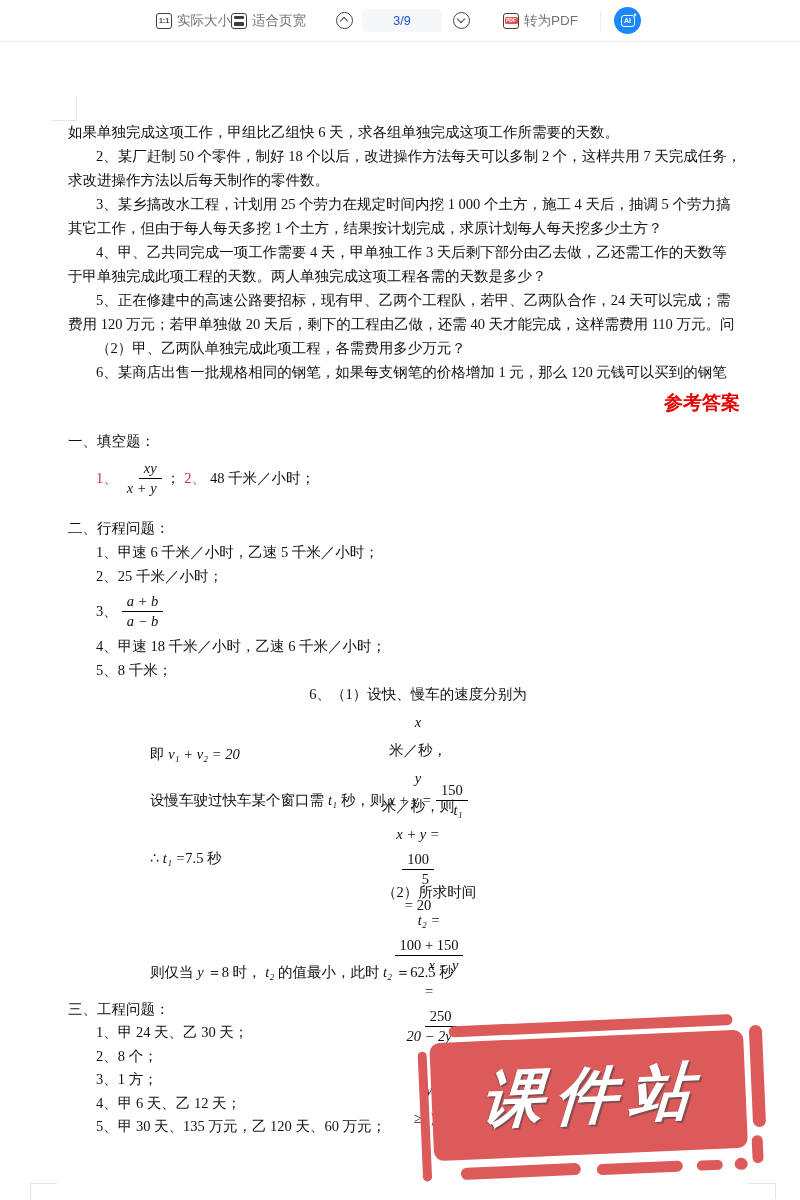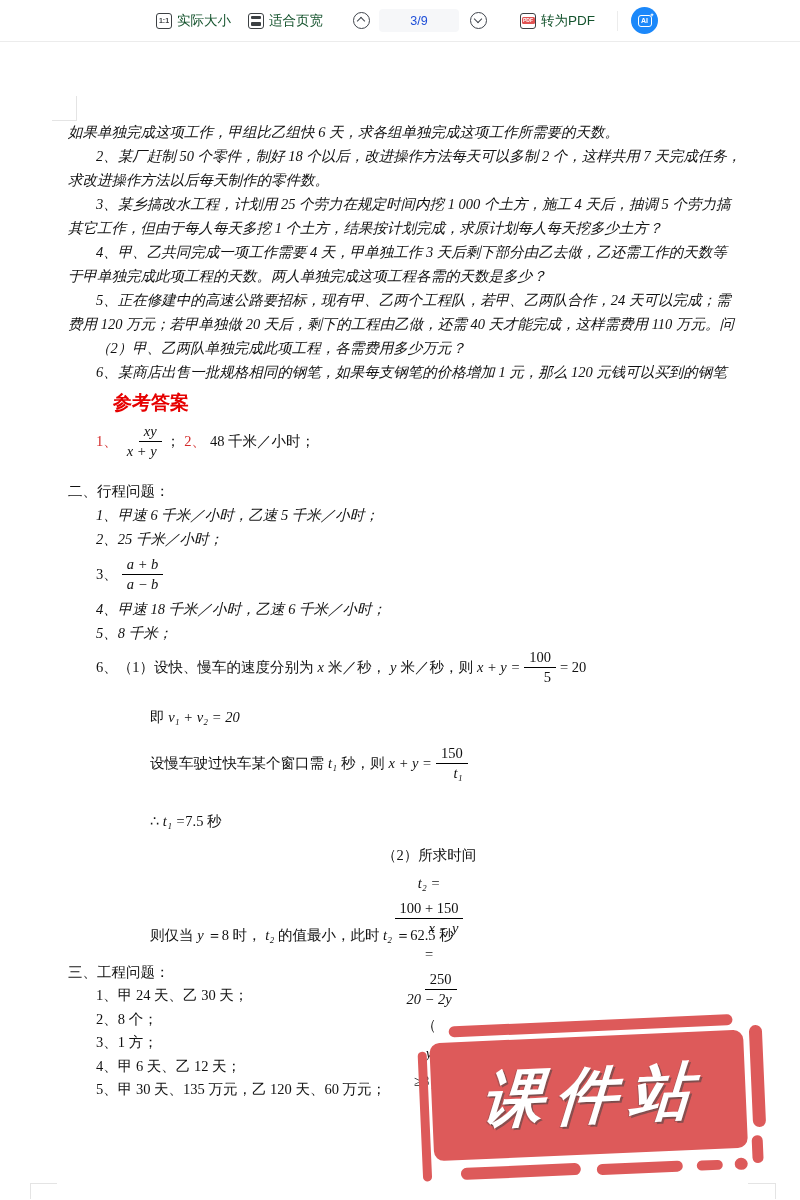--- a/index.html
+++ b/index.html
@@ -12,21 +12,21 @@
     color: #1a1a1a;
   }
 
   
   .toolbar {
     position: absolute; top:0; left:0; width:800px; height:42px;
     background:#fff; border-bottom:1px solid #ececec;
     display:flex; align-items:center; padding-left:156px; z-index:10;
   }
   .tb-btn { display:flex; align-items:center; gap:5px; cursor:pointer; }
-  .tb-label { font-size:13.5px; color:#14532d; white-space:nowrap; }
+  .tb-label { font-size:13.5px; color:#737373; white-space:nowrap; }
   .ic-box {
     width:16px; height:16px; border:1.5px solid #3c4043; border-radius:3px;
     display:flex; align-items:center; justify-content:center; flex:0 0 auto;
   }
   .ic-box .onetoone { font-size:7px; font-weight:bold; color:#3c4043; letter-spacing:0; }
   .ic-fit { position:relative; }
   .ic-fit:before, .ic-fit:after {
     content:""; position:absolute; left:2px; right:2px; height:3.5px; background:#3c4043; border-radius:1px;
   }
   .ic-fit:before { top:2px; } .ic-fit:after { bottom:2px; }
@@ -40,21 +40,21 @@
   }
   .chev-up { margin-left:30px; }
   .chev-up:before { transform: rotate(45deg); }
   .chev-down { margin-left:11px; }
   .chev-down:before { transform: rotate(-135deg); top:3.4px; }
   .page-box {
     margin-left:9px; width:80px; height:23px; background:#f6f7f9; border-radius:4px;
     display:flex; align-items:center; justify-content:center;
     font-size:12.5px; color:#1d4ed8; cursor:text;
   }
-  .fit-btn { margin-left:17px; }
+  .fit-btn { }
   .pdf-btn { margin-left:33px; }
   .ic-pdf {
     width:16px; height:16px; border:1.5px solid #3c4043; border-radius:3px;
     position:relative; display:flex; align-items:center; justify-content:center;
   }
   .pdf-badge {
     background:#e05252; color:#fff; font-size:5px; font-weight:bold;
     padding:1px 1.5px; border-radius:1.5px; line-height:1;
   }
   .tb-divider { width:1px; height:20px; background:#ececec; margin-left:22px; }
@@ -76,42 +76,42 @@
   .corner { position:absolute; }
   .corner-tl { left:52px; top:54px; width:25px; height:25px; border-right:1px solid #e4e4e4; border-bottom:1px solid #e4e4e4; }
   .corner-bl { left:30px; top:1141px; width:27px; height:16px; border-top:1px solid #e4e4e4; border-left:1px solid #e4e4e4; }
   .corner-br { left:748px; top:1141px; width:28px; height:16px; border-top:1px solid #e4e4e4; border-right:1px solid #e4e4e4; }
 
   .content {
     position:absolute; left:68px; top:0; width:672px; padding-top:78px;
     font-family: "Liberation Serif", "DejaVu Serif", serif;
     font-size:14.5px; color:#111; line-height:24px;
   }
-  .pline { white-space:nowrap; overflow:hidden;font-style:italic; }
+  .pline { white-space:nowrap; overflow:hidden; }
   .pind { text-indent:28px; }
 
   .ans-title { margin-top:6px; height:26px; line-height:26px; font-size:19px; font-weight:bold;
-    color:#e60000; text-align:left; text-indent:45px; }
+    color:#e60000; text-align:right; text-indent:45px; }
 
   .sec-label { margin-top:13px; white-space:nowrap; }
   .ind1 { margin-left:28px; }
   .ind15 { margin-left:50px; }
   .ind2 { margin-left:82px; }
   .red { color:#d42a2a; }
 
   .frow { display:flex; align-items:center; gap:4px; white-space:nowrap; }
   .m { font-style:italic; }
   .frac { display:inline-flex; flex-direction:column; align-items:flex-end; vertical-align:middle;
     line-height:19px; font-size:14.5px; }
   .fnum { border-bottom:1px solid #000; padding:0 5px; }
   .fden { padding:0 5px; }
 
   .row-fill  { height:50px; }
   .row-t3    { height:46px; }
-  .row-sp    { height:44px; }
+  .row-sp    { height:44px;flex-direction:column; }
   .row-v12   { margin-top:16px; }
   .row-win   { margin-top:8px; height:52px; }
   .row-t1r   { margin-top:20px; }
   .row-t2r   { margin-top:10px; height:56px;flex-direction:column; }
   .row-min   { margin-top:24px; white-space:nowrap; }
   .work-item { line-height:23.5px; white-space:nowrap; }
 
   
   .stamp {
     position:absolute; left:424px; top:1018px; width:350px; height:172px;
@@ -182,20 +182,21 @@
     <div class="pline">其它工作，但由于每人每天多挖 1 个土方，结果按计划完成，求原计划每人每天挖多少土方？</div>
     <div class="pline pind">4、甲、乙共同完成一项工作需要 4 天，甲单独工作 3 天后剩下部分由乙去做，乙还需工作的天数等</div>
     <div class="pline">于甲单独完成此项工程的天数。两人单独完成这项工程各需的天数是多少？</div>
     <div class="pline pind">5、正在修建中的高速公路要招标，现有甲、乙两个工程队，若甲、乙两队合作，24 天可以完成；需</div>
     <div class="pline">费用 120 万元；若甲单独做 20 天后，剩下的工程由乙做，还需 40 天才能完成，这样需费用 110 万元。问：</div>
     <div class="pline pind">（2）甲、乙两队单独完成此项工程，各需费用多少万元？</div>
     <div class="pline pind">6、某商店出售一批规格相同的钢笔，如果每支钢笔的价格增加 1 元，那么 120 元钱可以买到的钢笔</div>
 
     <div class="ans-title">参考答案</div>
 
+    <div class="sec-label">一、填空题：</div>
 
     <div class="frow row-fill ind1">
       <span class="red">1、</span>
       <span class="frac m">
         <span class="fnum">xy</span>
           <span class="fden">x + y</span>
       </span>
       <span>；</span>
       <span class="red">2、</span>
       <span>48 千米／小时；</span>

